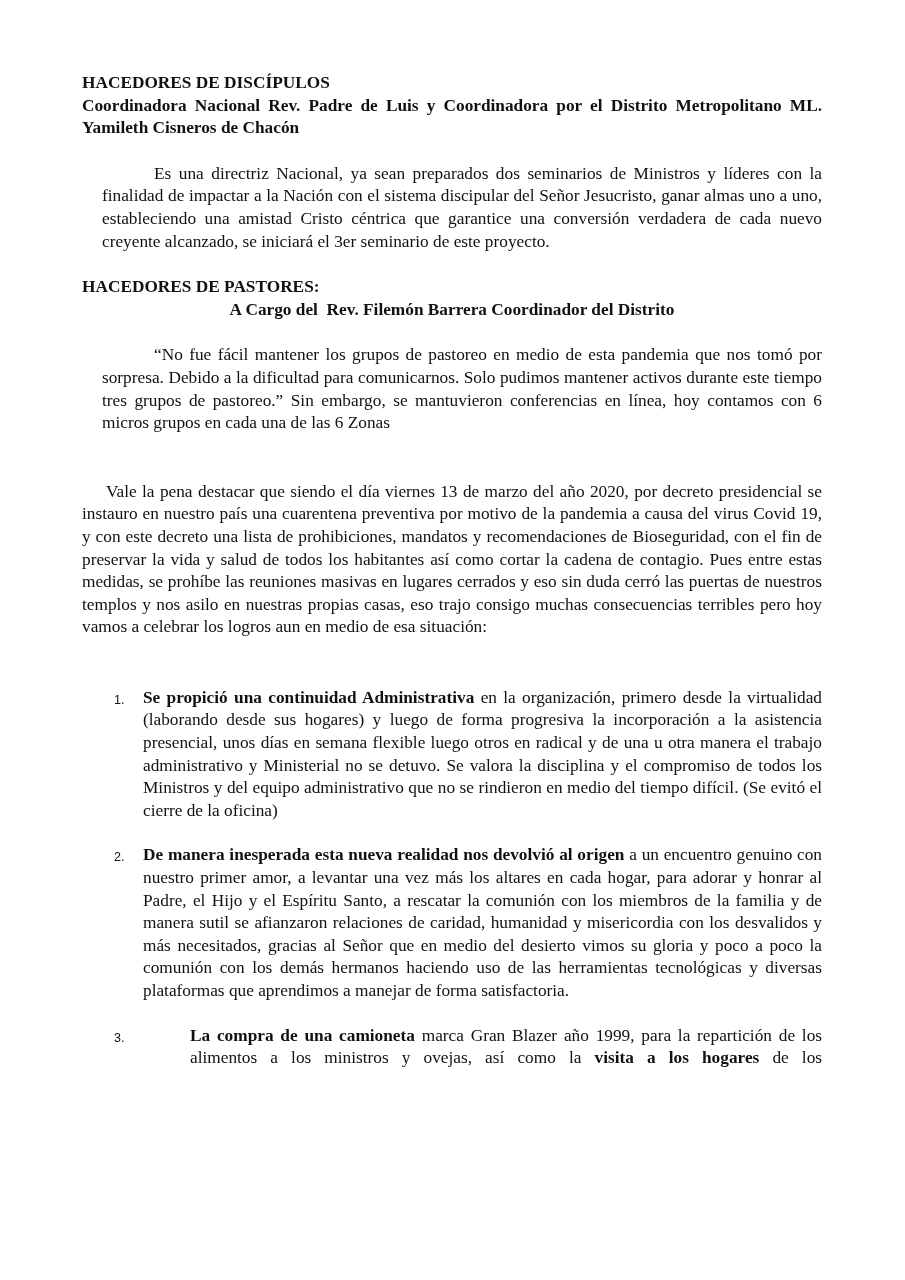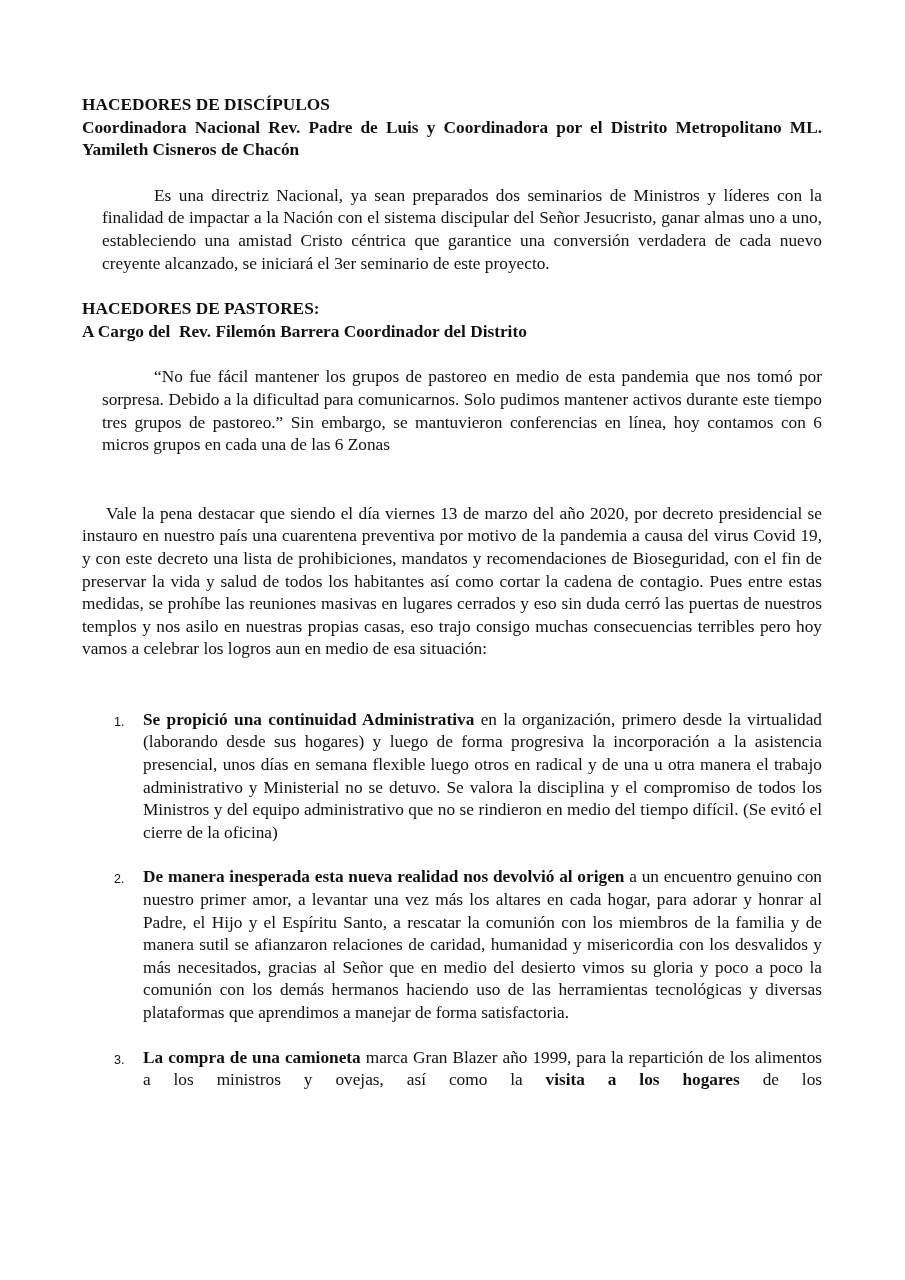--- a/index.html
+++ b/index.html
@@ -1,18 +1,18 @@
 <!DOCTYPE html>
 <html><head>
 <meta charset="utf-8">
 <style>
   html, body { margin: 0; padding: 0; background: #ffffff; }
   body { width: 905px; height: 1280px; position: relative; overflow: hidden; }
   .page {
-    position: absolute; left: 82px; top: 94px; width: 740px;
+    position: absolute; left: 82px; top: 72px; width: 740px;
     font-family: "Liberation Serif", "DejaVu Serif", serif;
     font-size: 17.3px; line-height: 22.6px; color: #111;
   }
   .b { font-weight: bold; }
   .h { font-weight: bold; margin: 0; }
   .j { text-align: justify; margin: 0; }
   .indent { text-indent: 52px; margin-left: 20px; }
   .indent-small { text-indent: 24px; }
   .gap-s { height: 23px; }
   .gap-xl { height: 48px; }
@@ -29,21 +29,21 @@
 
 <div class="page">
 
   <p class="h">HACEDORES DE DISCÍPULOS</p>
   <p class="h j">Coordinadora Nacional Rev. Padre de Luis y Coordinadora por el Distrito Metropolitano ML. Yamileth Cisneros de Chacón</p>
   <div class="gap-s"></div>
   <p class="j indent">Es una directriz Nacional, ya sean preparados dos seminarios de Ministros y líderes con la finalidad de impactar a la Nación con el sistema discipular del Señor Jesucristo, ganar almas uno a uno, estableciendo una amistad Cristo céntrica que garantice una conversión verdadera de cada nuevo creyente alcanzado, se iniciará el 3er seminario de este proyecto.</p>
 
   <div class="gap-s"></div>
   <p class="h">HACEDORES DE PASTORES:</p>
-  <p class="h" style="white-space:pre;">A Cargo del  Rev. Filemón Barrera Coordinador del Distrito</p>
+  <p class="h" style="white-space:pre;text-align:center;">A Cargo del  Rev. Filemón Barrera Coordinador del Distrito</p>
   <div class="gap-s"></div>
   <p class="j indent">“No fue fácil mantener los grupos de pastoreo en medio de esta pandemia que nos tomó por sorpresa. Debido a la dificultad para comunicarnos. Solo pudimos mantener activos durante este tiempo tres grupos de pastoreo.” Sin embargo,  se mantuvieron conferencias en línea, hoy contamos con 6 micros grupos en cada una de las 6 Zonas</p>
 
   <div class="gap-s"></div>
   <div class="gap-s"></div>
   <p class="j indent-small">Vale la pena destacar que siendo el día viernes 13 de marzo del año 2020, por decreto presidencial se instauro en nuestro país una cuarentena preventiva por motivo de la pandemia a causa del virus Covid 19, y con este decreto una lista de prohibiciones, mandatos y recomendaciones de Bioseguridad, con el fin de preservar la vida y salud de todos los habitantes así como cortar la cadena de contagio. Pues entre estas medidas, se prohíbe las reuniones masivas en lugares cerrados y eso sin duda cerró las puertas de nuestros templos y nos asilo en nuestras propias casas, eso trajo consigo muchas consecuencias terribles pero hoy vamos a celebrar los logros aun en medio de esa situación:</p>
 
   <div class="gap-xl"></div>
 
   <div class="list-item">
@@ -55,16 +55,16 @@
 
   <div class="list-item">
     <span class="list-num">2.</span>
     <p class="j"><span class="b">De manera inesperada esta nueva realidad nos devolvió al origen</span><span> a un encuentro genuino con nuestro primer amor, a levantar una vez más los altares en cada hogar, para adorar y honrar al Padre, el Hijo y el Espíritu Santo,  a rescatar la comunión con los miembros de la familia y de manera sutil se afianzaron relaciones de caridad, humanidad y misericordia con los desvalidos y más necesitados, gracias al Señor que en medio del desierto vimos su gloria y poco a poco la comunión con los demás hermanos haciendo uso de las herramientas tecnológicas y diversas plataformas que aprendimos a manejar de forma satisfactoria.</span></p>
   </div>
 
   <div class="list-gap"></div>
 
   <div class="list-item">
     <span class="list-num">3.</span>
-    <p class="j" style="text-align-last: justify;"><span class="b">La compra de una camioneta</span><span> marca Gran Blazer año 1999, para la repartición de los alimentos a los ministros y ovejas, así como la </span><span class="b">visita a los hogares</span><span> de los</span></p>
+    <p class="j" style="text-align-last: justify; margin-left: 47px;"><span class="b">La compra de una camioneta</span><span> marca Gran Blazer año 1999, para la repartición de los alimentos a los ministros y ovejas, así como la </span><span class="b">visita a los hogares</span><span> de los</span></p>
   </div>
 
 </div>
 
 </body></html>

